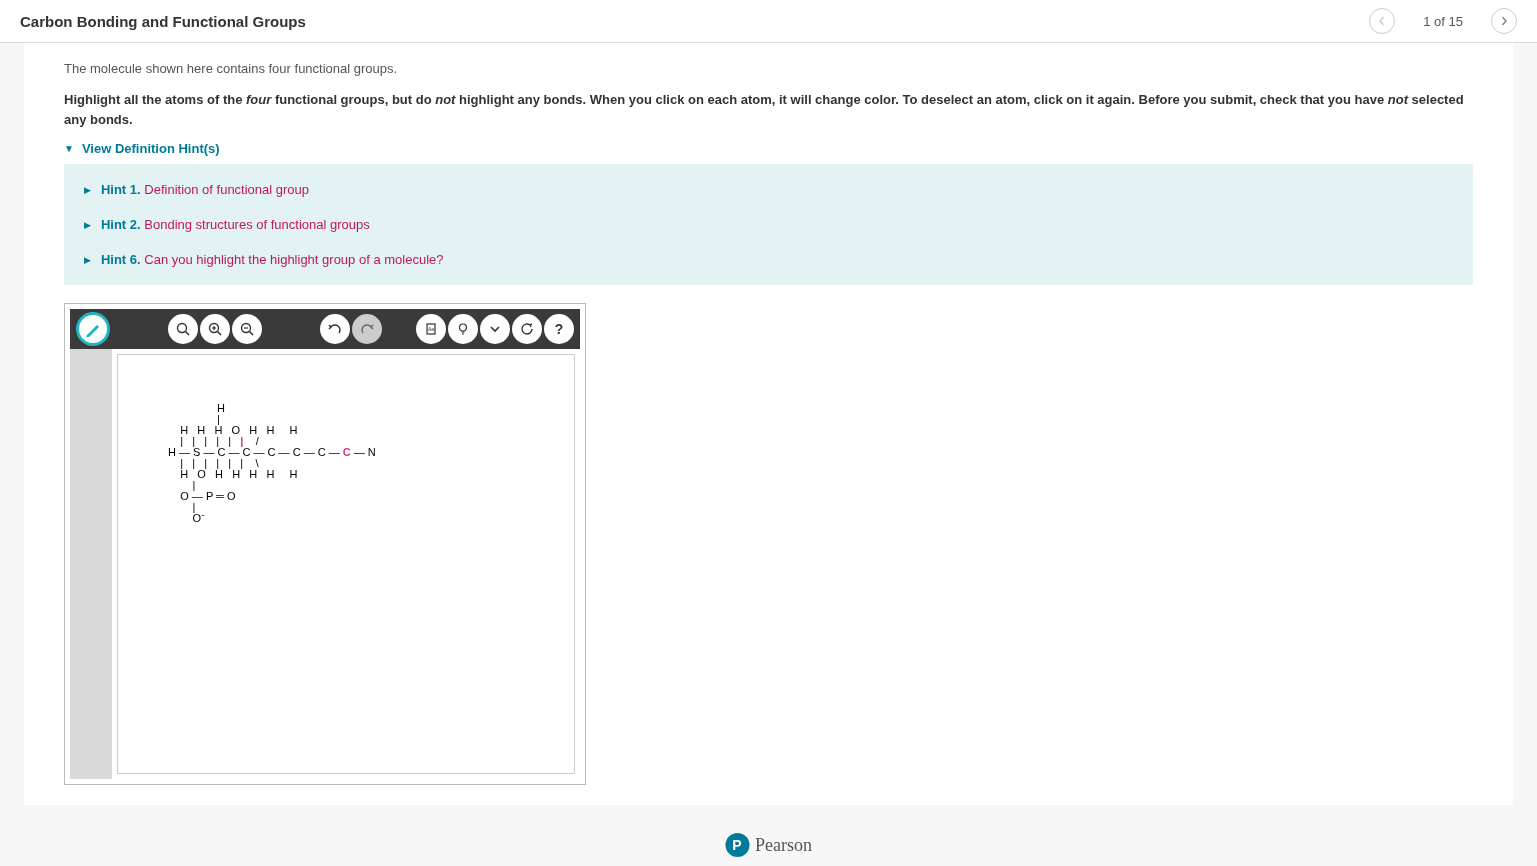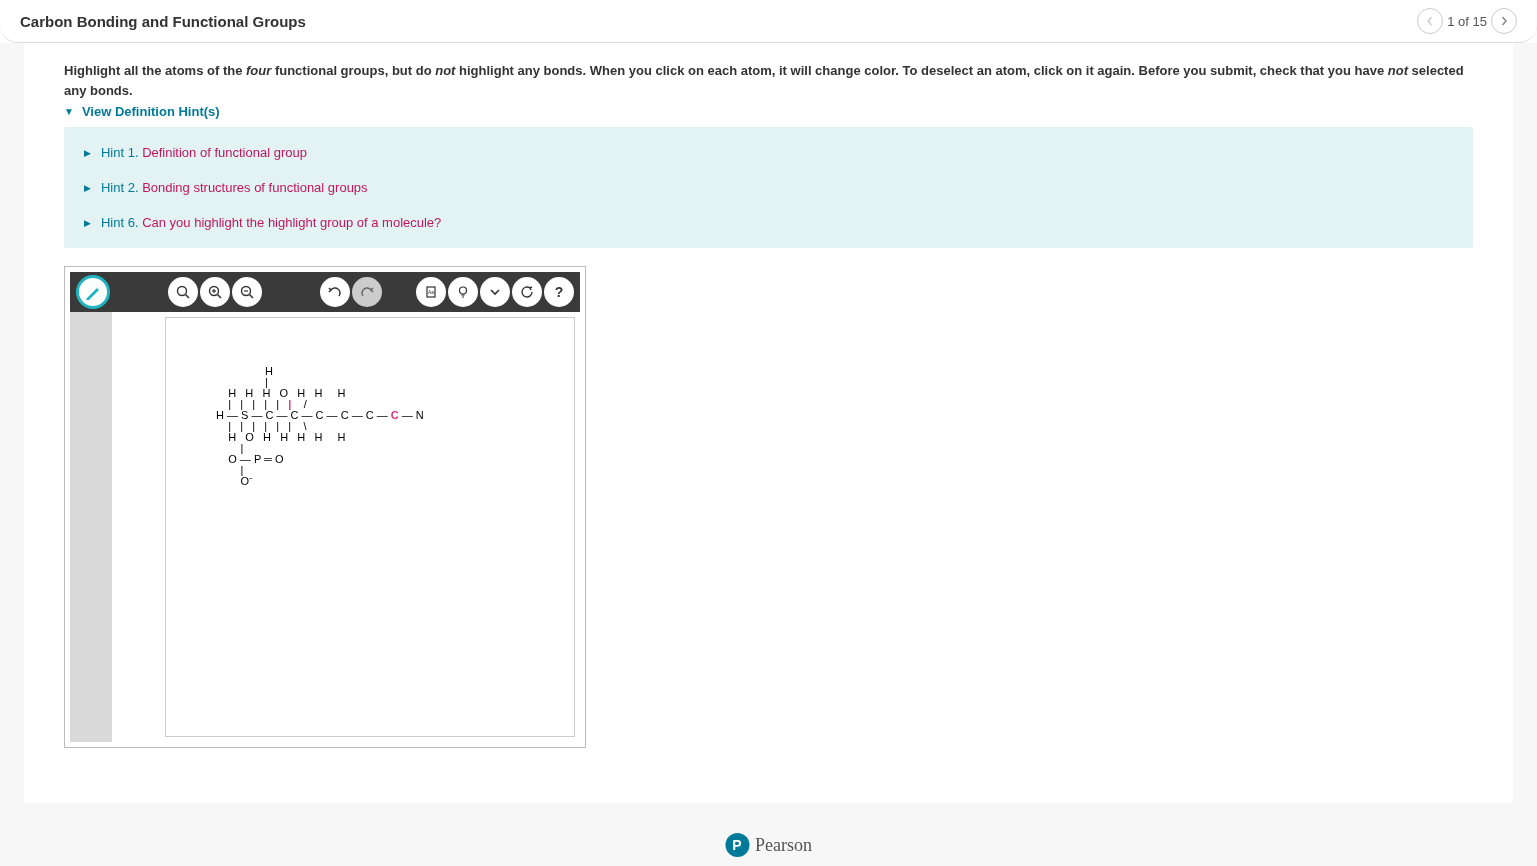--- a/index.html
+++ b/index.html
@@ -1,43 +1,43 @@
 <!DOCTYPE html>
 <html><head>
 <meta charset="utf-8">
 <style>
 * { box-sizing: border-box; margin: 0; padding: 0; }
 body { font-family: Arial, Helvetica, sans-serif; font-size: 14px; color: #333; background: #fff; }
-.header { display: flex; align-items: center; justify-content: space-between; padding: 8px 20px; border-bottom: 1px solid #ddd; border-radius: 18px; }
+.header { display: flex; align-items: center; justify-content: space-between; padding: 8px 20px; border-bottom: 1px solid #ddd; }
 .header-title { font-weight: bold; font-size: 15px; color: #333; }
-.header-nav { display: flex; align-items: center; gap: 4px; }
+.header-nav { display: flex; align-items: center; gap: 28px; }
 .nav-btn { width: 26px; height: 26px; border: 1px solid #ccc; border-radius: 50%; background: #fff; display: flex; align-items: center; justify-content: center; cursor: pointer; color: #888; }
 .nav-btn.disabled { color: #ccc; cursor: default; }
 .page-count { font-size: 13px; color: #555; }
 .content-wrap { background: #f7f7f7; padding: 0 0 20px 0; height: calc(100vh - 42px); overflow-y: scroll; position: relative; }
 .content-inner { margin: 0 24px; background: #fff; padding: 18px 40px 20px 40px; min-height: 760px; }
 .intro-text { color: #555; font-size: 13px; margin-bottom: 14px; }
-.instruction { color: #333; font-size: 13px; line-height: 1.5; margin-bottom: 4px; }
+.instruction { color: #333; font-size: 13px; line-height: 1.5; margin-bottom: 12px; }
 .instruction b { font-weight: bold; }
 .instruction em { font-style: italic; font-weight: bold; }
 .hints-toggle { display: flex; align-items: center; gap: 8px; color: #007a99; font-weight: bold; font-size: 13px; cursor: pointer; margin-bottom: 8px; }
 .hints-toggle .caret { font-size: 10px; }
 .hints-box { background: #e3f2f3; border-radius: 2px; padding: 8px 0; }
 .hint-row { display: flex; align-items: center; gap: 10px; padding: 10px 20px; color: #007a99; font-size: 13px; cursor: pointer; }
 .hint-row .tri { font-size: 9px; color: #007a99; }
-.hint-row .hint-label { font-weight: normal; margin-top: 28px; }
+.hint-row .hint-label { font-weight: bold; margin-top: 28px; }
 .hint-row .hint-desc { color: #be185d; font-weight: normal; }
 .canvas-panel { margin-top: 18px; width: 522px; border: 1px solid #bbb; background: #fff; padding: 5px; }
 .canvas-toolbar { background: #3a3a3a; height: 40px; display: flex; align-items: center; padding: 0 6px; gap: 4px; position: relative; }
 .tb-group { display: flex; align-items: center; gap: 2px; }
 .tb-spacer { flex: 0 0 auto; width: 50px; }
 .tb-btn { width: 30px; height: 30px; border-radius: 50%; background: #fff; display: flex; align-items: center; justify-content: center; cursor: pointer; color: #333; font-size: 14px; }
 .tb-btn.active { width: 34px; height: 34px; border: 3px solid #1fb6c1; background: #fff; }
 .tb-btn.dim { background: #ccc; color: #666; }
-.canvas-body { display: flex; height: 430px; gap: 48px; }
+.canvas-body { display: flex; height: 430px; }
 .canvas-sidebar { width: 42px; background: #d9d9d9; }
 .canvas-draw { flex: 1; background: #fff; border: 1px solid #ccc; margin: 5px; position: relative; }
 .molecule { position: absolute; left: 50px; top: 48px; font-family: Arial, sans-serif; font-size: 11px; line-height: 11px; white-space: pre; color: #000; }
 .molecule .hl { color: #d63384; font-weight: bold; }
 .footer-logo { position: absolute; bottom: 10px; left: 50%; transform: translateX(-50%); display: flex; align-items: center; gap: 6px; color: #555; font-size: 18px; }
 .footer-logo .p-circle { width: 24px; height: 24px; border-radius: 50%; background: #007a99; color: #fff; display: flex; align-items: center; justify-content: center; font-weight: bold; font-size: 14px; }
 
 .content-wrap::-webkit-scrollbar { width: 16px; }
 .content-wrap::-webkit-scrollbar-track { background: #f0f0f0; }
 .content-wrap::-webkit-scrollbar-thumb { background: #c0c0c0; }
@@ -58,20 +58,21 @@
       <svg width="10" height="10" viewBox="0 0 10 10">
           <path d="M3.5 1 L7 5 L3.5 9" stroke="#888" stroke-width="1.5" fill="none"></path>
         </svg>
     </div>
   </div>
 </div>
 
 <div class="content-wrap">
   <div class="content-inner">
 
+    <div class="intro-text">The molecule shown here contains four functional groups.</div>
 
     <div class="instruction">
       <b><span>Highlight all the atoms of the </span><em>four</em><span> functional groups, but do </span><em>not</em><span> highlight any bonds. When you click on each atom, it will change color. To deselect an atom, click on it again. Before you submit, check that you have </span><em>not</em><span> selected any bonds.</span></b>
     </div>
 
     <div class="hints-toggle">
       <span class="caret">▼</span>
       <span>View Definition Hint(s)</span>
     </div>
 

